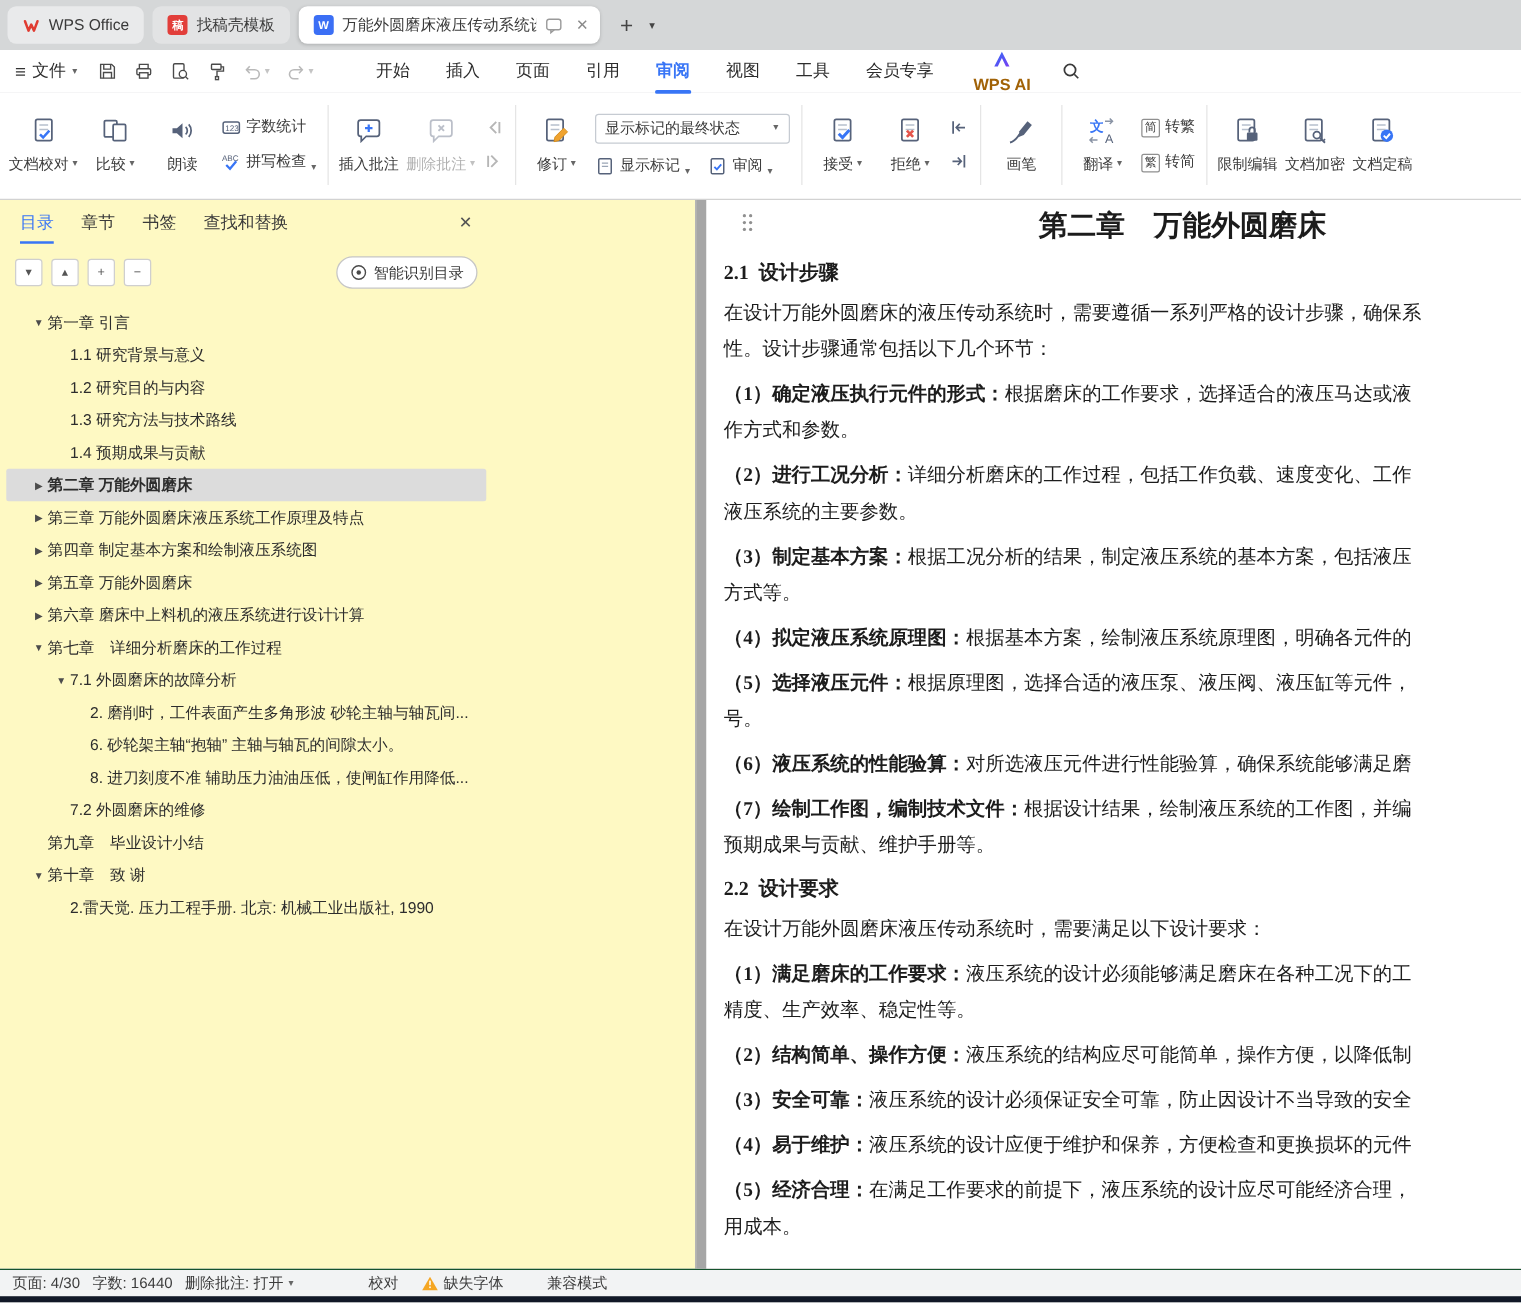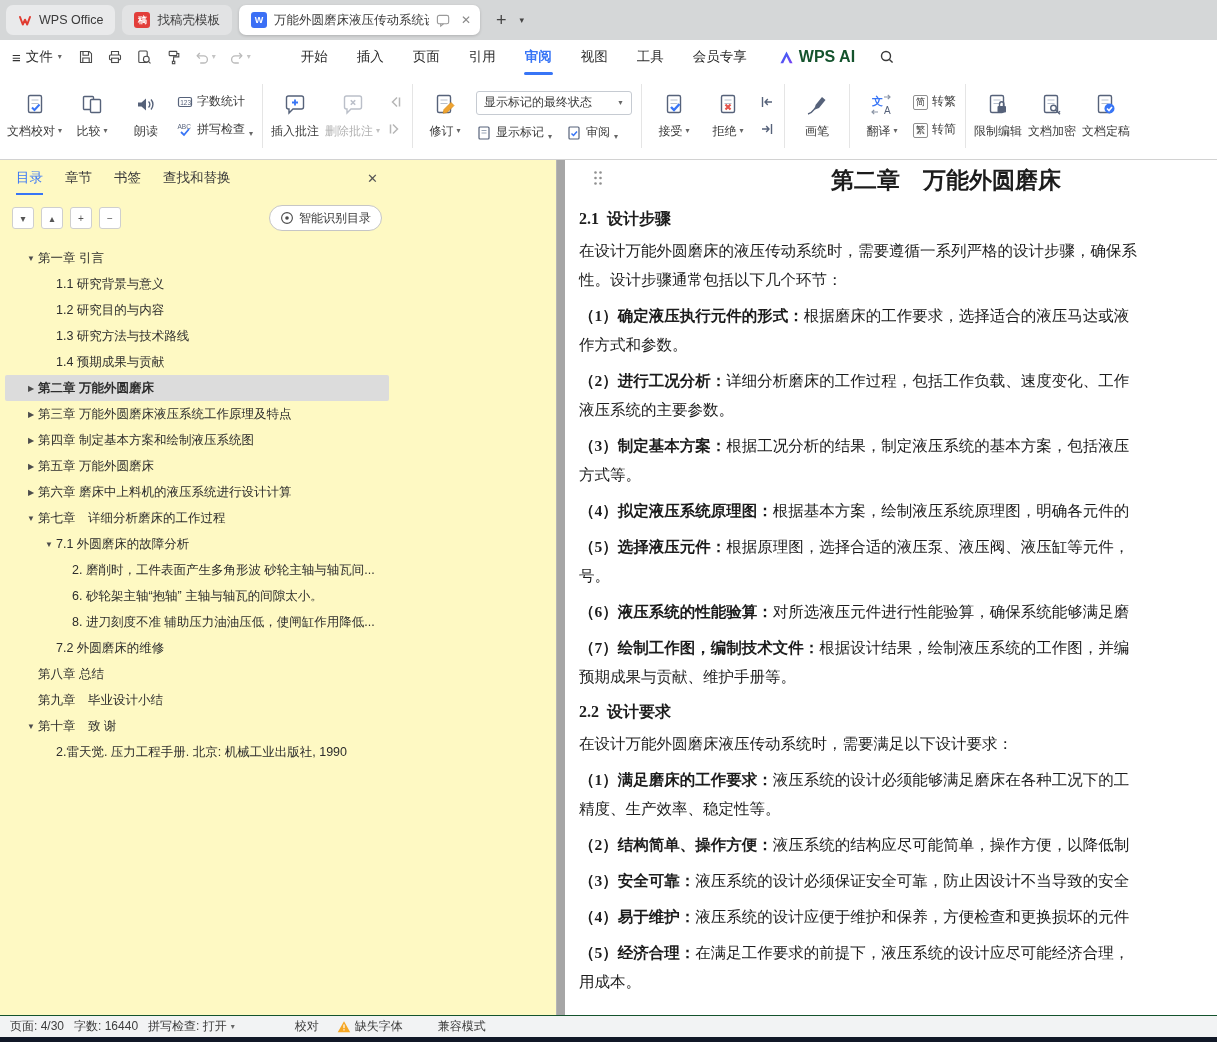--- a/index.html
+++ b/index.html
@@ -26,21 +26,21 @@
   .mb-file { display:flex; align-items:center; gap:5px; font-size:13.5px; color:#2f2f2f; margin-right:16px; }
   .mb-file .ham { font-size:15px; color:#333; }
   .arrow { font-size:8px; color:#666; line-height:1; }
   .mb-icons { display:flex; align-items:center; gap:13px; }
   .mbtn { display:flex; align-items:center; }
   .mb-undo { display:flex; align-items:center; gap:2px; margin-left:13px; opacity:.38; }
   .mb-nav { display:flex; align-items:center; gap:29px; margin-left:50px; font-size:13.5px; color:#2c2c2c; }
   .mb-item { position:relative; cursor:default; }
   .mb-item.active { color:#3875f6; font-weight:bold; }
   .mb-item.active::after { content:""; position:absolute; left:-1px; right:-1px; bottom:-9px; height:3px; border-radius:2px; background:#3875f6; }
-  .mb-ai { display:flex; align-items:center; gap:5px; margin-left:32px; font-size:16px; font-weight:bold; color:#14532d; }
+  .mb-ai { display:flex; align-items:center; gap:5px; margin-left:32px; font-size:13px; font-weight:bold; color:#a16207;flex-direction:column; }
   .mb-search { margin-left:24px; display:flex; align-items:center; }
 
   
   .ribbon { height:86px; background:#fff; border-bottom:1px solid #d2d2d2; display:flex; align-items:center; padding:2px 4px 4px; flex:none; }
   .rb-big { display:flex; flex-direction:column; align-items:center; justify-content:center; gap:5px; min-width:54px; padding:0 3px; height:70px; border-radius:4px; }
   .rb-big .lbl { display:flex; align-items:center; gap:3px; font-size:12px; color:#3b3b3b; white-space:nowrap; }
   .ric { height:26px; display:flex; align-items:center; }
   .rb-stack { display:flex; flex-direction:column; justify-content:center; gap:11px; height:70px; padding:0 4px; }
   .rb-small { display:flex; align-items:flex-end; gap:4px; font-size:12px; color:#3b3b3b; white-space:nowrap; }
   .rb-col { display:flex; flex-direction:column; justify-content:center; gap:9px; height:70px; padding:0 4px; }
@@ -490,21 +490,20 @@
             <div class="toc-item lvl1"><span class="tri">▶</span><span>第三章 万能外圆磨床液压系统工作原理及特点</span></div>
             <div class="toc-item lvl1"><span class="tri">▶</span><span>第四章 制定基本方案和绘制液压系统图</span></div>
             <div class="toc-item lvl1"><span class="tri">▶</span><span>第五章 万能外圆磨床</span></div>
             <div class="toc-item lvl1"><span class="tri">▶</span><span>第六章 磨床中上料机的液压系统进行设计计算</span></div>
             <div class="toc-item lvl1"><span class="tri">▼</span><span>第七章　详细分析磨床的工作过程</span></div>
             <div class="toc-item lvl2"><span class="tri">▼</span><span>7.1 外圆磨床的故障分析</span></div>
             <div class="toc-item lvl3"><span class="tri"></span><span>2. 磨削时，工件表面产生多角形波 砂轮主轴与轴瓦间...</span></div>
             <div class="toc-item lvl3"><span class="tri"></span><span>6. 砂轮架主轴“抱轴” 主轴与轴瓦的间隙太小。</span></div>
             <div class="toc-item lvl3"><span class="tri"></span><span>8. 进刀刻度不准 辅助压力油油压低，使闸缸作用降低...</span></div>
             <div class="toc-item lvl2"><span class="tri"></span><span>7.2 外圆磨床的维修</span></div>
-            <div class="toc-item lvl1"><span class="tri"></span><span>第八章 总结</span></div>
             <div class="toc-item lvl1"><span class="tri"></span><span>第九章　毕业设计小结</span></div>
             <div class="toc-item lvl1"><span class="tri">▼</span><span>第十章　致 谢</span></div>
             <div class="toc-item lvl2"><span class="tri"></span><span>2.雷天觉. 压力工程手册. 北京: 机械工业出版社, 1990</span></div>
           </div>
       </div>
     </div>
 
     <div class="docarea">
       <div class="page">
         <span class="drag-handle">
@@ -573,21 +572,21 @@
             </div>
           </div>
       </div>
     </div>
   </div>
 
   <div class="statusbar">
     <span class="st m10">页面: 4/30</span>
     <span class="st m10">字数: 16440</span>
     <span class="st m60">
-      <span>拼写检查: 打开</span>
+      <span>删除批注: 打开</span>
       <span class="arrow">▾</span>
     </span>
     <span class="st m18">校对</span>
     <span class="st m35">
       <svg width="14" height="13" viewBox="0 0 16 15">
           <path d="M8 1.5L15.2 14H.8z" fill="#f5a623"></path>
           <rect x="7.3" y="5.2" width="1.4" height="4.2" fill="#fff"></rect>
           <rect x="7.3" y="10.6" width="1.4" height="1.5" fill="#fff"></rect>
         </svg>
       <span>缺失字体</span>

